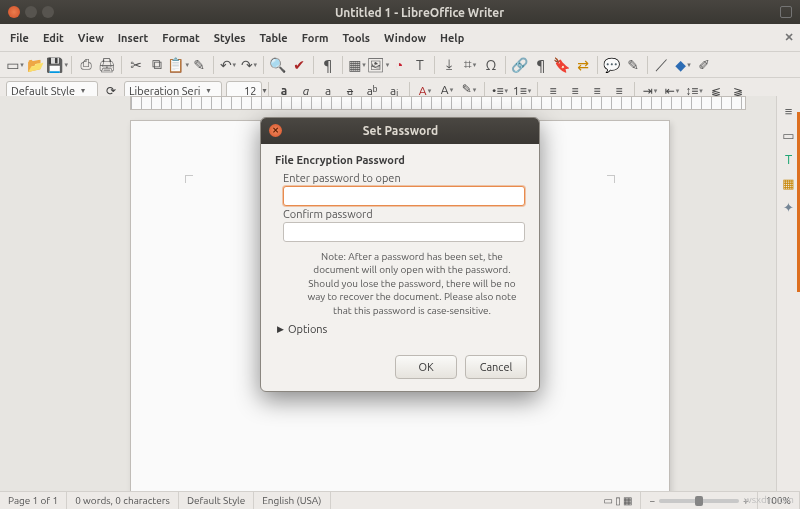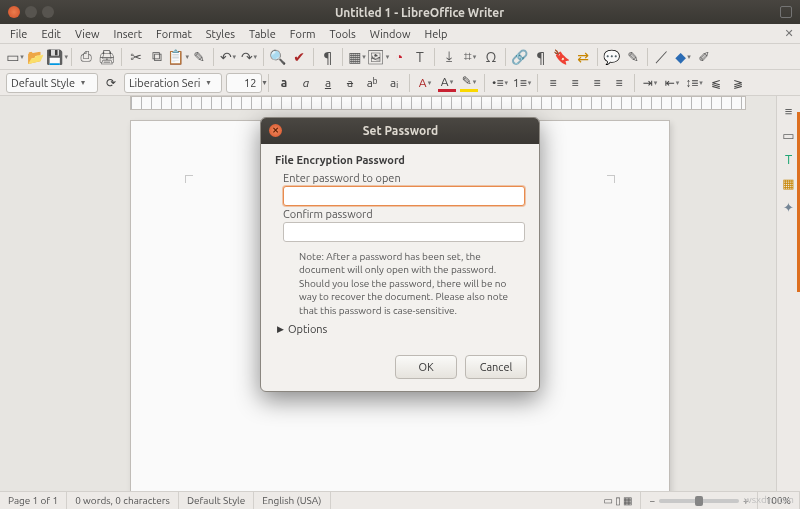--- a/index.html
+++ b/index.html
@@ -4,21 +4,21 @@
 <style>
 * { margin: 0; padding: 0; box-sizing: border-box; font-family: "Ubuntu", "Liberation Sans", Arial, sans-serif; }
 body { width: 800px; height: 509px; background: #f2f2f0; overflow: hidden; position: relative; font-size: 11px; color: #3c3c3c; }
 
 .titlebar { height: 24px; background: linear-gradient(#4a4742,#3b3934); color: #d9d6d0; display: flex; align-items: center; padding: 0 8px; font-size: 12px; }
 .titlebar .wc { width: 12px; height: 12px; border-radius: 50%; margin-right: 5px; background: #595651; display:inline-block;}
 .titlebar .wc.close { background: radial-gradient(#f08050,#d6522a); }
 .titlebar .title { flex:1; text-align:center; font-weight:bold; color:#dedbd4; }
 .titlebar .right-ico { width:12px; height:12px; border:1px solid #777; border-radius:2px; }
 
-.menubar { height: 20px; background: #f2efec; display: flex; align-items: center; gap: 2px; padding: 0 4px; border-bottom: 1px solid #d8d5d1; font-size: 11px; }
+.menubar { height: 28px; background: #f2efec; display: flex; align-items: center; gap: 2px; padding: 0 4px; border-bottom: 1px solid #d8d5d1; font-size: 11px; font-weight: bold; }
 .menubar span { padding: 2px 6px; }
 .menubar .close-x { margin-left:auto; width:14px; height:14px; color:#777; display:flex; align-items:center; justify-content:center;}
 
 .toolbar { height: 26px; background: #f2efec; display: flex; align-items: center; gap: 3px; padding: 2px 6px; border-bottom: 1px solid #d8d5d1; }
 .tb-ico { width: 18px; height: 18px; display:flex; align-items:center; justify-content:center; font-size:14px; color:#555; border-radius:2px;}
 .tb-sep { width:1px; height:18px; background:#d0ccc6; margin:0 2px;}
 .tb-drop::after { content:"▾"; font-size:7px; margin-left:1px; color:#777;}
 
 .fmtbar { height: 26px; background: #f2efec; display:flex; align-items:center; gap:4px; padding: 2px 6px; border-bottom:1px solid #d8d5d1;}
 .combo { height: 20px; background:#fff; border:1px solid #c6c3be; border-radius:3px; display:flex; align-items:center; padding: 0 4px; font-size: 11px; position:relative;}
@@ -50,21 +50,21 @@
 .overlay { position:absolute; inset:0; background:rgba(0,0,0,.02); display:flex; align-items:center; justify-content:center;}
 .dialog { width:280px; background:#f3f1ee; border:1px solid #8a867f; border-radius:6px; box-shadow: 0 8px 24px rgba(0,0,0,.45); overflow:hidden;}
 .dlg-title { height:26px; background:linear-gradient(#4a4742,#3a3733); display:flex; align-items:center; padding:0 8px; font-weight:bold; font-size:12px; color:#ded9d0;}
 .dlg-title .wc { width:13px; height:13px; border-radius:50%; background:radial-gradient(#f28a5d,#d6522a); margin-right:6px; display:flex; align-items:center; justify-content:center; font-size:8px; color:#5a1c00;}
 .dlg-title .t { flex:1; text-align:center; margin-left:-18px;}
 .dlg-body { padding:10px 14px 12px; font-size:11px; color:#3c3c3c;}
 .dlg-body .section { font-weight:bold; margin-bottom:6px; font-size:11px;}
 .dlg-body label { display:block; margin: 2px 0 2px 8px; font-size:11px; color:#555;}
 .dlg-body input[type=password]{ width: calc(100% - 8px); margin-left:8px; height:20px; border:1px solid #c3bfba; border-radius:3px; background:#fff; padding:0 4px; font-size:11px;}
 .dlg-body input.focus { border-color:#e88b4d; box-shadow:0 0 0 1px rgba(232,139,77,.45);}
-.dlg-body .note { margin:8px 0 6px 24px; font-size:10px; line-height:1.35; color:#555;}
+.dlg-body .note { margin:8px 0 6px 24px; font-size:10px; line-height:1.35; color:#555;text-align:center;}
 .dlg-body .options { margin:4px 0 0 2px; display:flex; align-items:center; gap:4px; font-size:11px;}
 .dlg-body .options .tri { font-size:9px;}
 .dlg-buttons { display:flex; justify-content:flex-end; gap:8px; padding:8px 12px 12px;}
 .dlg-buttons button { min-width:62px; height:24px; border:1px solid #bdb9b3; border-radius:4px; background:linear-gradient(#fafaf8,#e6e3dd); font-size:11px; color:#333;}
 
 .watermark { position:absolute; bottom:4px; right:6px; font-size:10px; color:#bdbdbd; z-index:999;}
 </style>
 </head>
 <body>
 

